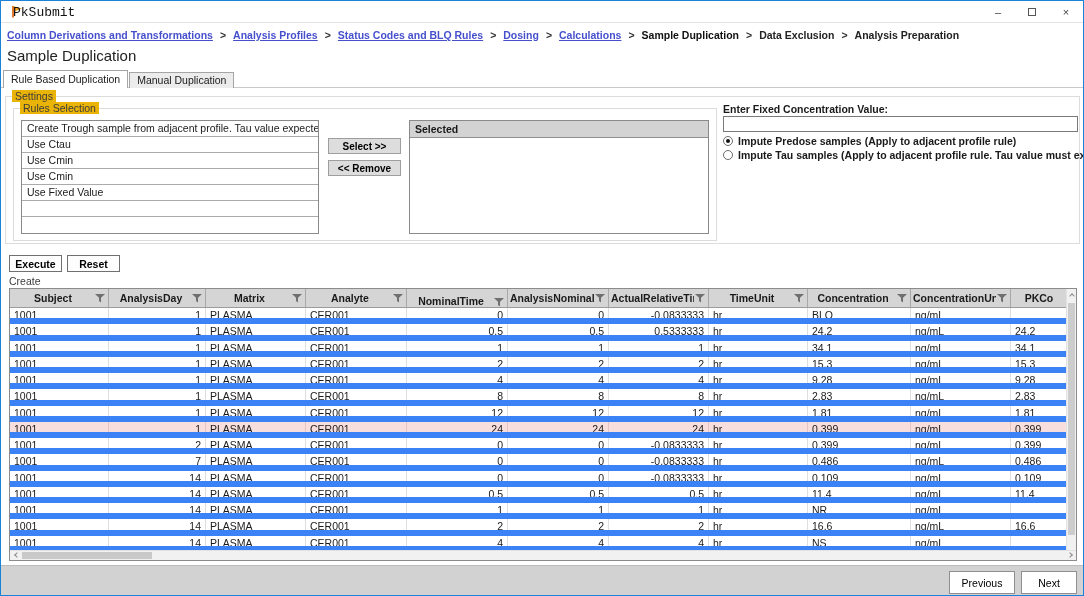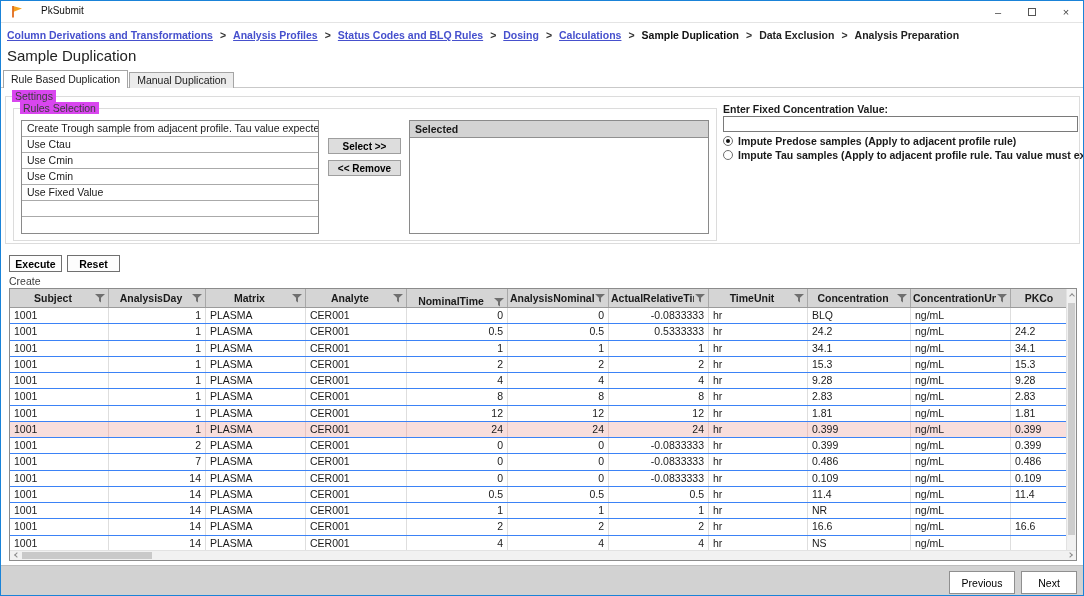--- a/index.html
+++ b/index.html
@@ -8,21 +8,21 @@
 
   .window {
     position:relative; width:1084px; height:596px;
     background:#fff; border:1px solid #1a83d8; overflow:hidden;
   }
 
   
   .titlebar { position:absolute; left:0; top:0; width:100%; height:22px;
     background:#fff; border-bottom:1px solid #e4e4e4; }
   .app-icon { position:absolute; left:9px; top:4px; width:14px; height:14px; }
-  .app-title { position:absolute; left:40px; top:4px; font-size:10px; color:#111; }
+  .app-title { position:absolute; left:12px; top:4px; font-size:13px; color:#111;font-family:Liberation Mono, monospace; }
   .win-controls { position:absolute; right:0; top:0; height:22px; display:flex; }
   .wc { width:34px; height:22px; display:flex; align-items:center; justify-content:center;
         font-size:11px; color:#444; cursor:default; }
   .max-box { width:8px; height:8px; border:1px solid #555; display:inline-block; }
 
   
   .breadcrumb { position:absolute; left:6px; top:25px; height:18px; line-height:18px;
     font-size:10.5px; font-weight:600; white-space:nowrap; }
   .crumb-sep { margin:0 7px; color:#333; font-weight:700; }
   .crumb.c-link { color:var(--link,#4650cd); text-decoration:underline; cursor:pointer; }
@@ -34,21 +34,21 @@
   .tabstrip { position:absolute; left:2px; top:69px; height:18px; display:flex;
     align-items:flex-end; z-index:3; }
   .tab { height:16px; line-height:15px; padding:0 7px; font-size:10.5px;
     background:#ececec; border:1px solid #a5a5a5; border-bottom:none; margin-right:1px;
     cursor:pointer; }
   .tab.active { height:18px; line-height:17px; background:#fff; position:relative; z-index:4; }
   .content-line { position:absolute; left:0; top:86px; width:100%; border-top:1px solid #c9c9c9; }
 
   
   .groupbox { position:absolute; border:1px solid #dcdcdc; background:transparent; }
-  .group-label { position:absolute; top:-7px; left:6px; background:#d946ef; padding:0 3px;
+  .group-label { position:absolute; top:-7px; left:6px; background:#eab308; padding:0 3px;
     font-size:10.5px; color:#3c3c3c; }
   .settings-group { left:4px; top:95px; width:1075px; height:148px; }
   .rules-group { left:12px; top:107px; width:704px; height:133px; }
 
   
   .listbox { position:absolute; background:#fff; border:1px solid #8a8a8a; overflow:hidden; }
   .lb-available { left:20px; top:119px; width:298px; height:114px; }
   .lb-selected  { left:408px; top:119px; width:300px; height:114px; }
   .list-header { height:17px; line-height:16px; padding-left:5px; background:#d3d3d3;
     border-bottom:1px solid #909090; font-size:10.5px; font-weight:700; }
@@ -83,21 +83,21 @@
   
   .grid { position:absolute; left:8px; top:287px; width:1068px; height:273px;
     border:1px solid #8b8b8b; background:#fff; }
   .grid-main { position:absolute; left:0; top:0; right:10px; bottom:10px; overflow:hidden; }
   .grid-header { display:flex; height:19px; background:#d5d5d5; border-bottom:1px solid #9b9b9b; }
   .hcell { display:flex; align-items:center; border-right:1px solid #a8a8a8;
     padding:0 2px; overflow:hidden; flex:0 0 auto; cursor:pointer; }
   .hlabel { flex:1 1 auto; text-align:center; font-size:10.5px; font-weight:700;
     white-space:nowrap; overflow:hidden; }
   .hfilter { flex:0 0 auto; width:12px; display:flex; justify-content:center; }
-  .trow { display:flex; height:16.27px; background:#fff; border-bottom:1px solid #3b82f6; }
+  .trow { display:flex; height:16.27px; background:#fff; border-bottom:6px solid #3b82f6; }
   .trow.hl { background:var(--hl,#f8dedc); }
   .trow.hl .cell { border-right-color:#e6c4c1; }
   .cell { flex:0 0 auto; padding:0 4px; font-size:10.5px; line-height:15px;
     white-space:nowrap; overflow:hidden; border-right:1px solid #dedede; }
   .cell.a-right { text-align:right; }
   .cell.a-left { text-align:left; }
 
   
   .vscroll { position:absolute; right:0; top:0; bottom:10px; width:10px;
     background:#f1f1f1; border-left:1px solid #e2e2e2; }

